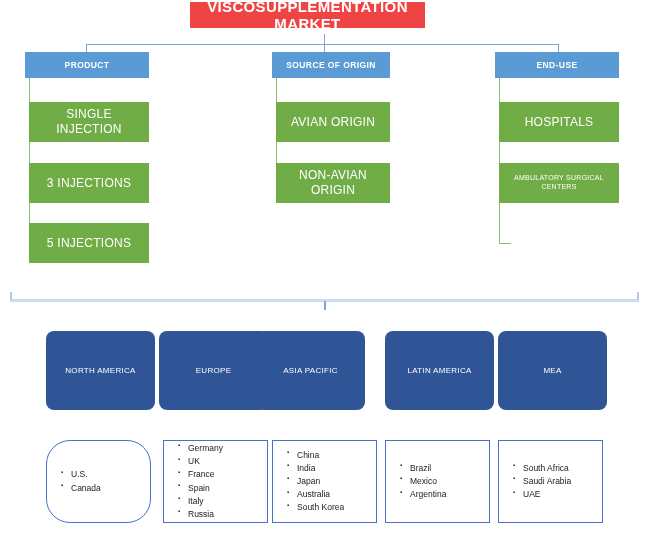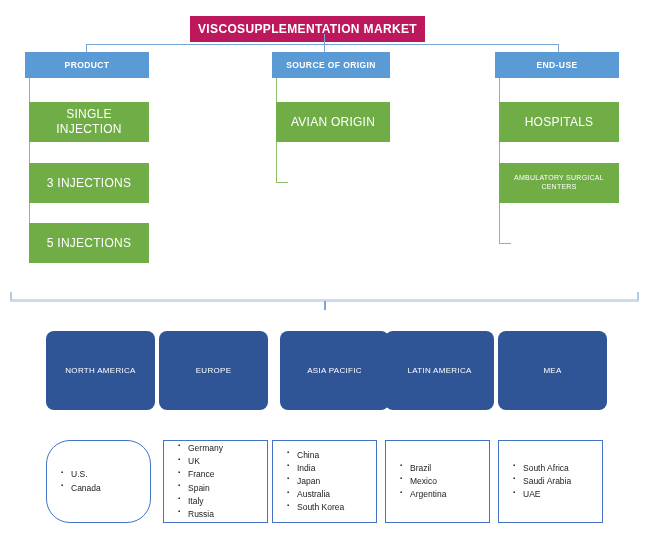--- a/index.html
+++ b/index.html
@@ -15,26 +15,26 @@
     width: 650px;
     height: 552px;
     background: #ffffff;
     overflow: hidden;
   }
 
   
   .root-title {
     position: absolute;
     left: 190px;
-    top: 16px;
+    top: 2px;
     width: 235px;
     height: 26px;
-    background: #be185d;
-    color: #ffffff;
-    font-size: 12px;
+    background: #ef4444;
+    color: #ffffff;
+    font-size: 15px;
     font-weight: bold;
     letter-spacing: 0.35px;
     display: flex;
     align-items: center;
     justify-content: center;
     text-align: center;
     box-sizing: border-box;
   }
 
   
@@ -111,21 +111,21 @@
     font-size: 8px;
     letter-spacing: 0.3px;
     display: flex;
     align-items: center;
     justify-content: center;
     text-align: center;
     box-sizing: border-box;
   }
   .region-card.r0 { left: 46px; }
   .region-card.r1 { left: 159px; }
-  .region-card.r2 { left: 280px; }
+  .region-card.r2 { left: 256px; }
   .region-card.r3 { left: 385px; }
   .region-card.r4 { left: 498px; }
 
   
   .country-box {
     position: absolute;
     top: 440px;
     width: 105px;
     height: 83px;
     background: #ffffff;
@@ -189,20 +189,21 @@
   <div class="leaf" style="left:29px; top:163px; width:120px; height:40px;">3 INJECTIONS</div>
   <div class="leaf" style="left:29px; top:223px; width:120px; height:40px;">5 INJECTIONS</div>
 
   <div class="cat-head c1">SOURCE OF ORIGIN</div>
 
   <div class="conn-v green-line" style="left:276px; top:78px; height:105px;"></div>
   <div class="conn-h green-line" style="left:276px; top:121px; width:12px;"></div>
   <div class="conn-h green-line" style="left:276px; top:182px; width:12px;"></div>
 
   <div class="leaf" style="left:276px; top:102px; width:114px; height:40px;">AVIAN ORIGIN</div>
+  <div class="leaf" style="left:276px; top:163px; width:114px; height:40px;">NON-AVIAN ORIGIN</div>
 
   <div class="cat-head c2">END-USE</div>
 
   <div class="conn-v green-line" style="left:499px; top:78px; height:166px;"></div>
   <div class="conn-h green-line" style="left:499px; top:121px; width:12px;"></div>
   <div class="conn-h green-line" style="left:499px; top:182px; width:12px;"></div>
   <div class="conn-h green-line" style="left:499px; top:243px; width:12px;"></div>
 
   <div class="leaf" style="left:499px; top:102px; width:120px; height:40px;">HOSPITALS</div>
   <div class="leaf" style="left:499px; top:163px; width:120px; height:40px; font-size:7px;">AMBULATORY SURGICAL CENTERS</div>

